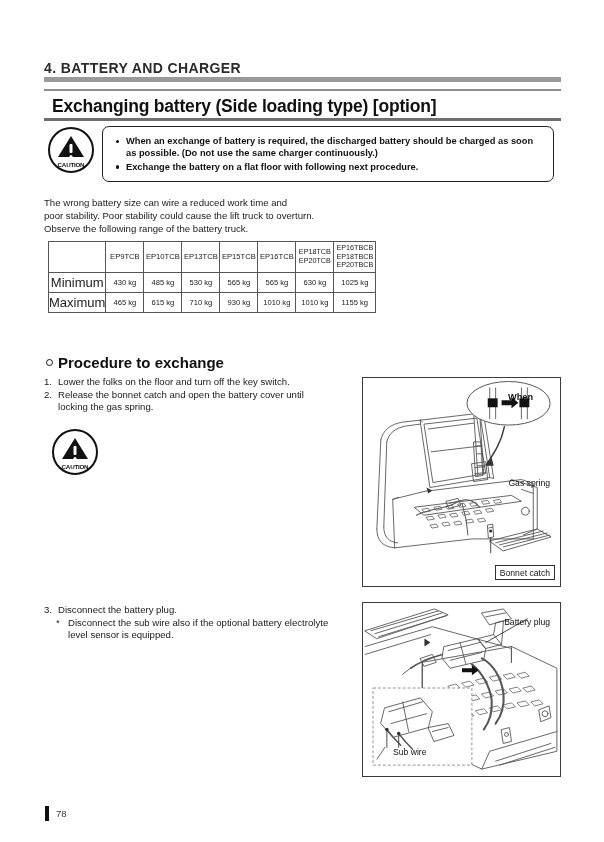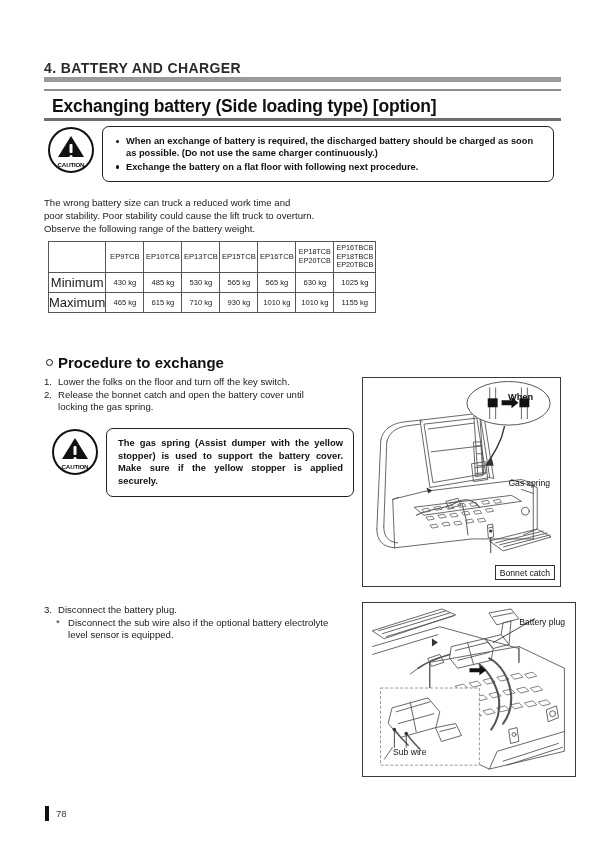--- a/index.html
+++ b/index.html
@@ -285,21 +285,21 @@
 
   
   .figure {
     position: absolute;
     border: 1.2px solid #3a3a3a;
     background: #fff;
     box-sizing: border-box;
     overflow: hidden;
   }
   .fig1 { left: 362px; top: 377px; width: 199px; height: 210px; }
-  .fig2 { left: 362px; top: 602px; width: 214px; height: 175px; }
+  .fig2 { left: 362px; top: 602px; width: 199px; height: 175px; }
 
   .figure svg { display: block; width: 100%; height: 100%; }
 
   .fig-label {
     position: absolute;
     background: #fff;
     border: 0.9px solid #2f2f2f;
     font-size: 8.6px;
     color: #111;
     padding: 1.5px 4px;
@@ -361,23 +361,23 @@
         <span>When an exchange of battery is required, the discharged battery should be charged as soon as possible. (Do not use the same charger continuously.)</span>
       </div>
       <div class="c-line">
         <span class="dot"></span>
         <span>Exchange the battery on a flat floor with following next procedure.</span>
       </div>
     </div>
   </div>
 
   <div class="intro">
-    <div>The wrong battery size can truck a reduced work time and</div>
+    <div>The wrong battery size can wire a reduced work time and</div>
     <div>poor stability. Poor stability could cause the lift truck to overturn.</div>
-    <div class="last">Observe the following range of the battery weight.</div>
+    <div class="last">Observe the following range of the battery truck.</div>
   </div>
 
   <table class="spec-table">
     <thead>
       <tr>
         <td class="rowlab"></td>
         <td class="col">EP9TCB</td>
         <td class="col">EP10TCB</td>
         <td class="col">EP13TCB</td>
         <td class="col">EP15TCB</td>
@@ -425,23 +425,20 @@
       <div class="cont">locking the gas spring.</div>
     </div>
   </div>
 
   <div class="caution-wrap w2">
     <div class="caution-icon">
       <div class="tri"></div>
       <div class="bang"></div>
       <div class="cap">CAUTION</div>
     </div>
-    <div class="caution-box b2">
-      <div class="c-para">The gas spring (Assist dumper with the yellow stopper) is used to support the battery cover. Make sure if the yellow stopper is applied securely.</div>
-    </div>
   </div>
 
   <div class="steps2">
     <div class="step">
       <span class="num">3.</span>
       <span>Disconnect the battery plug.</span>
     </div>
     <div class="sub-step">
       <span class="star">*</span>
       <span>Disconnect the sub wire also if the optional battery electrolyte</span>

